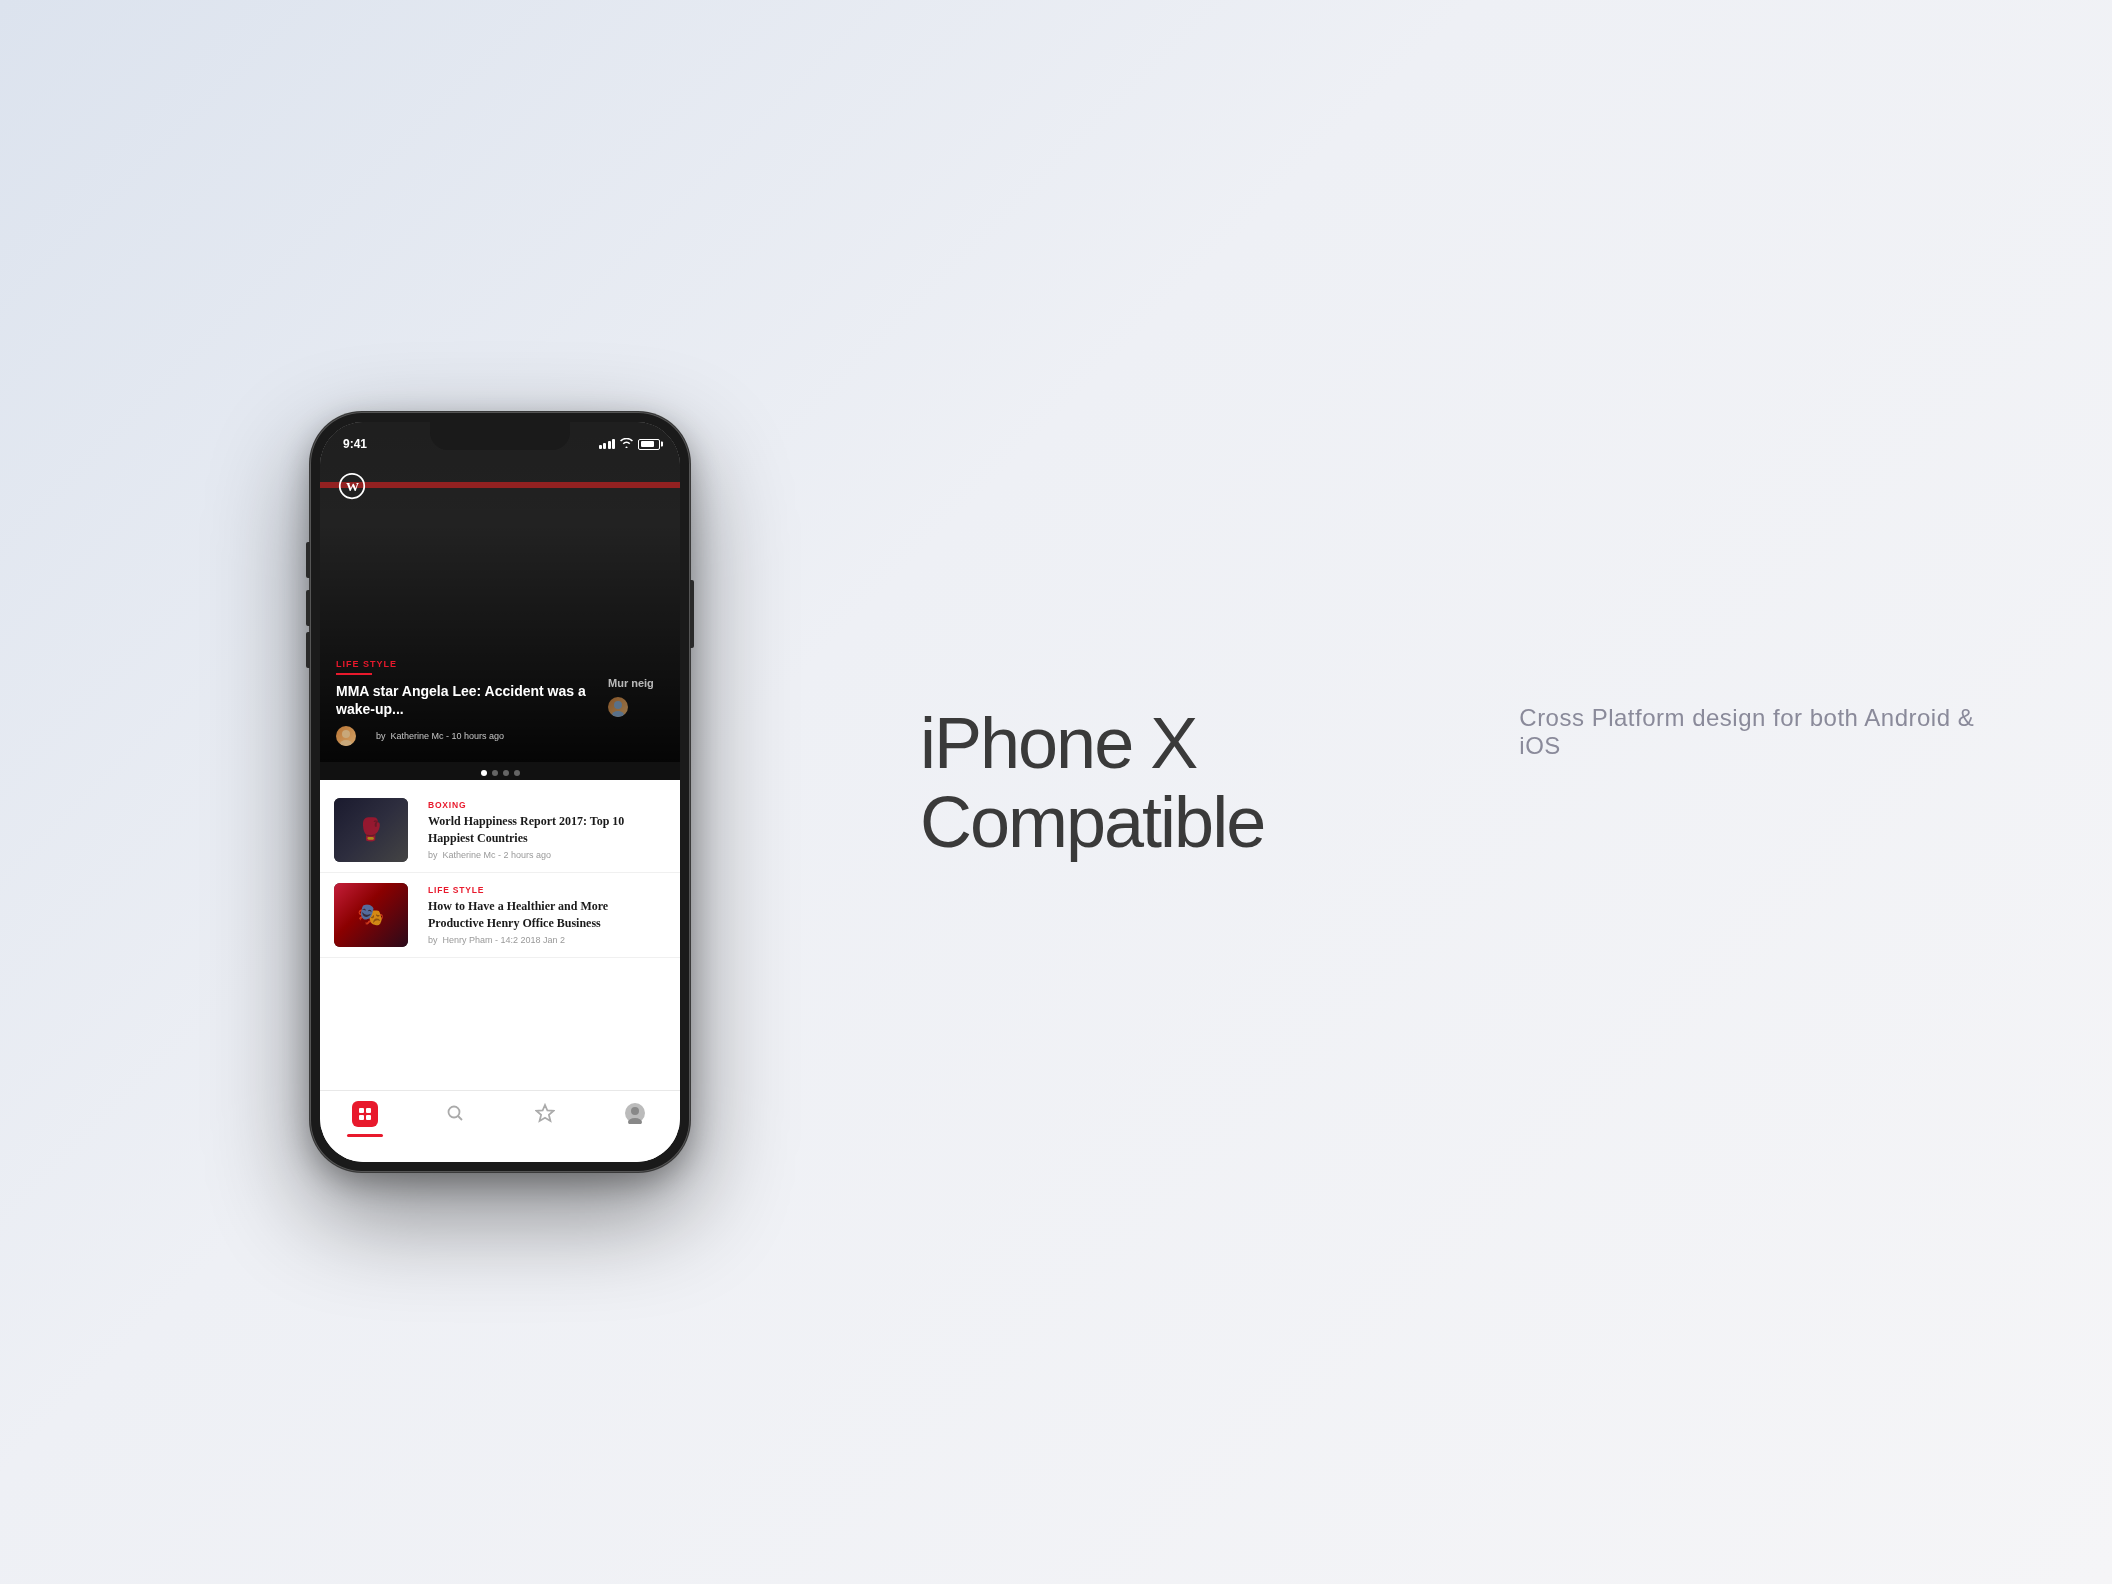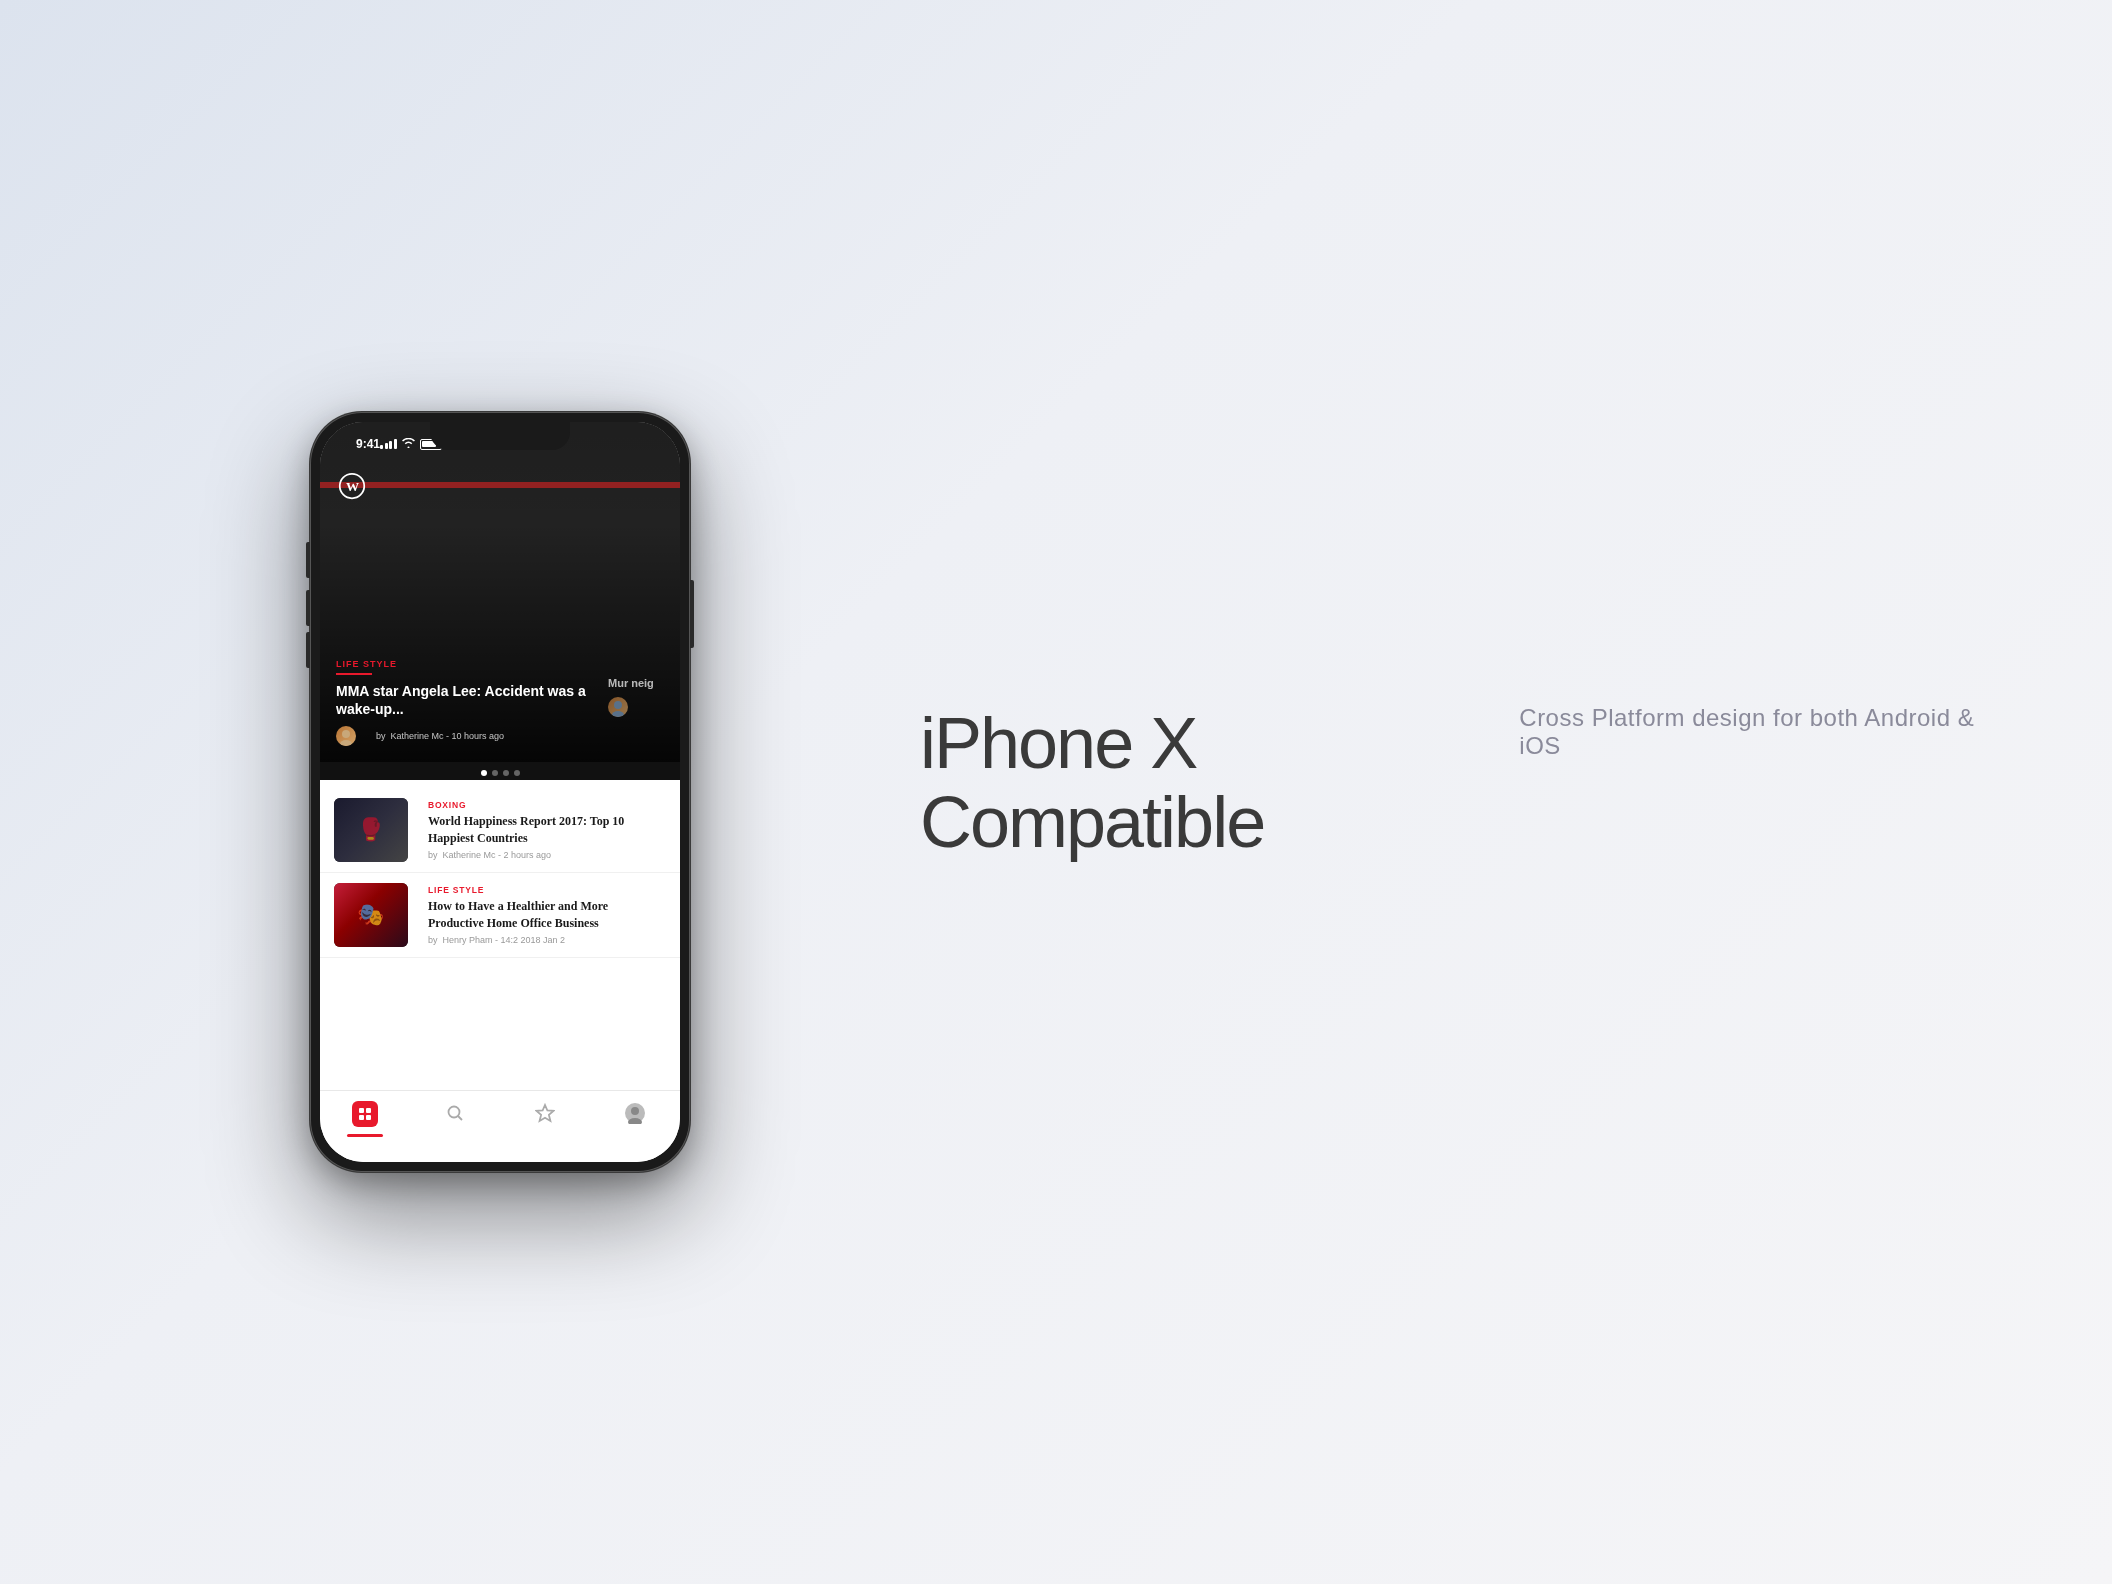--- a/index.html
+++ b/index.html
@@ -91,26 +91,26 @@
       position: relative;
       height: 340px;
       flex-shrink: 0;
       overflow: hidden;
     }
 
     
     .status-bar {
       position: absolute;
       top: 0;
-      left: 16px;
+      left: 3px;
       right: 0;
       height: 44px;
       display: flex;
       align-items: center;
-      justify-content: flex-start;
+      justify-content: space-between;
       padding: 0 20px;
       z-index: 5;
     }
 
     .status-time {
       color: #fff;
       font-size: 12px;
       font-weight: 600;
     }
 
@@ -578,21 +578,21 @@
             </div>
           </div>
         </div>
 
         <div class="article-item">
           <div class="article-thumb">
             <div class="thumb-lifestyle"></div>
           </div>
           <div class="article-meta">
             <div class="article-category">LIFE STYLE</div>
-            <div class="article-title">How to Have a Healthier and More Productive Home Office Business</div>
+            <div class="article-title">How to Have a Healthier and More Productive Henry Office Business</div>
             <div class="article-author">
               by &nbsp;<span>Henry Pham</span>&nbsp;-&nbsp;<span>14:2 2018 Jan 2</span>
             </div>
           </div>
         </div>
 
       </div>
 
       <div class="tab-bar">
 

